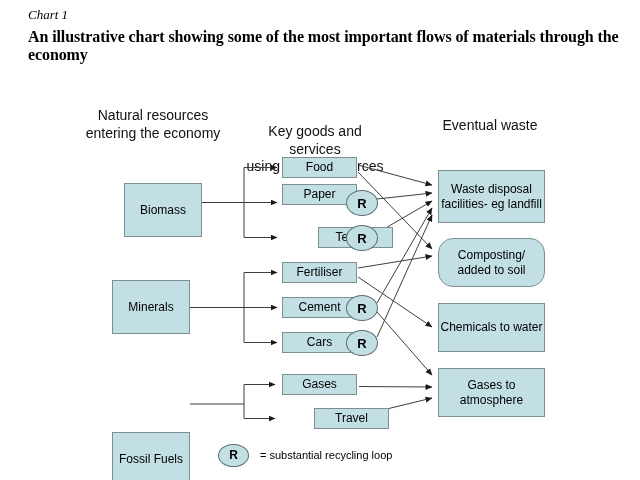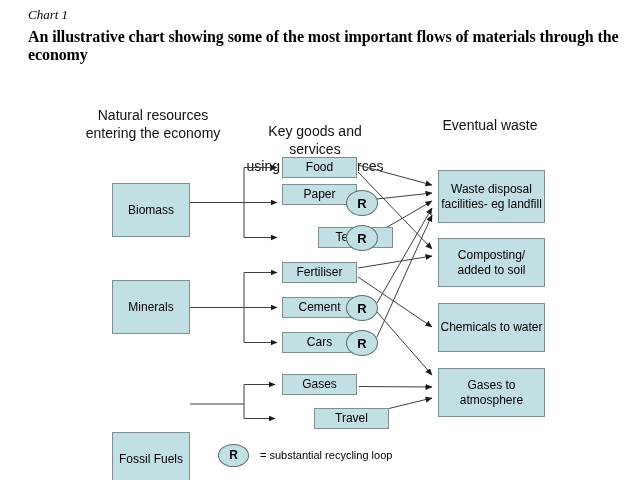--- a/index.html
+++ b/index.html
@@ -17,35 +17,35 @@
   #hdr-resources{left:83px;top:107px;width:140px;}
   #hdr-goods{left:245px;top:123px;width:140px;}
   #hdr-waste{left:429px;top:117px;width:122px;}
   .node{
     position:absolute;background:#c2dfe4;border:1px solid #7d8f93;
     display:flex;align-items:center;justify-content:center;
     font-size:12px;text-align:center;line-height:1.25;white-space:pre-line;
     box-sizing:border-box;z-index:2;
   }
   .src{left:112px;width:78px;height:54px;}
-  #node-biomass{top:183px;}
+  #node-biomass{top:183px;margin-left:12px;}
   #node-minerals{top:280px;}
   #node-fossil{top:396px;margin-top:36px;}
   .mid{left:282px;width:75px;height:21px;}
   #node-food{top:157px;}
   #node-paper{top:184px;}
   #node-textiles{top:227px;margin-left:36px;}
   #node-fertiliser{top:262px;}
   #node-cement{top:297px;}
   #node-cars{top:332px;}
   #node-energy{top:374px;}
   #node-travel{top:408px;margin-left:32px;}
   .dst{left:438px;width:107px;}
   #node-landfill{top:170px;height:53px;}
-  #node-composting{top:238px;height:49px;}
+  #node-composting{top:238px;height:49px;border-radius:15px;}
   #node-chemicals{top:303px;height:49px;}
   #node-gases{top:368px;height:49px;}
   .r-badge{
     position:absolute;width:30px;height:24px;border-radius:50%;
     background:#c2dfe4;border:1px solid #5d6f73;
     display:flex;align-items:center;justify-content:center;
     font-size:13px;font-weight:bold;z-index:3;left:346px;
   }
   #r-paper{top:190px;}
   #r-textiles{top:225px;}

